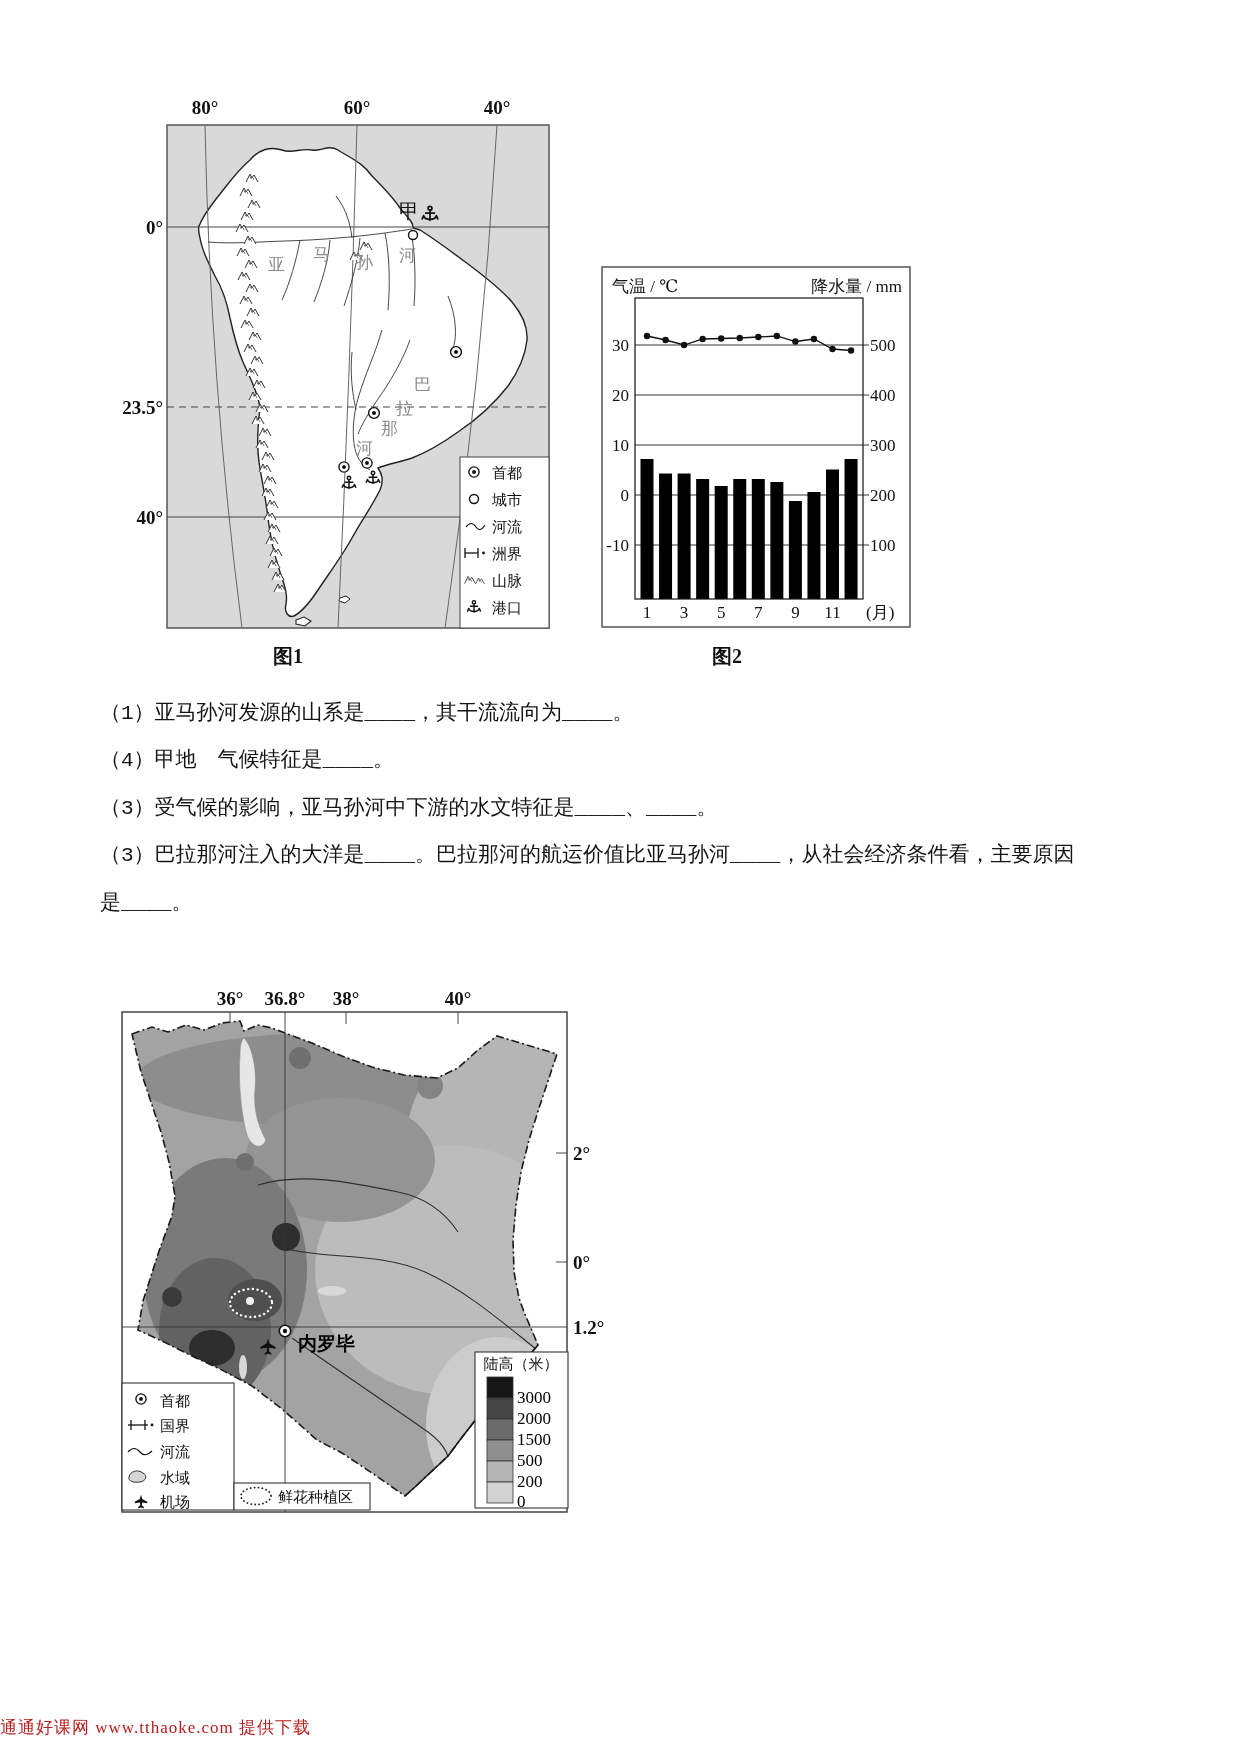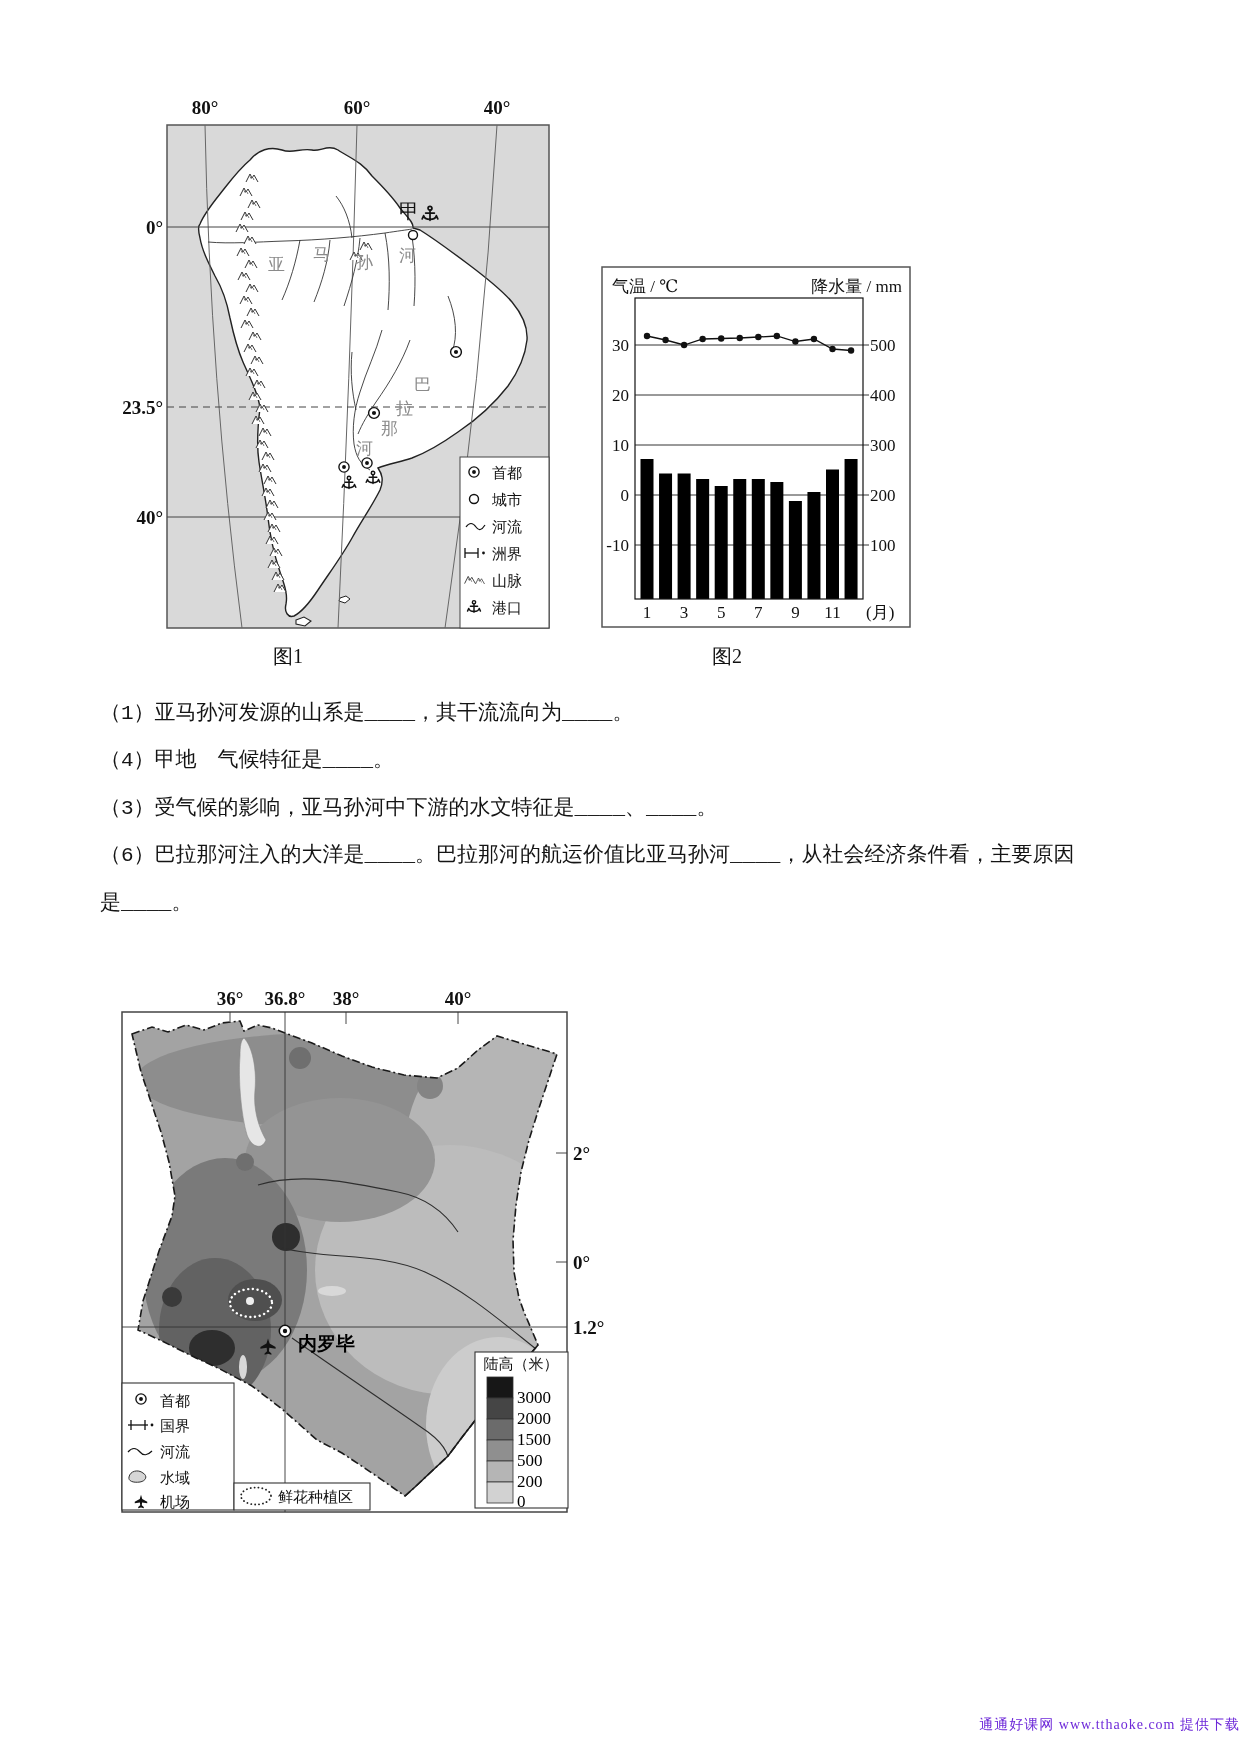--- a/index.html
+++ b/index.html
@@ -2,22 +2,22 @@
 <html><head>
 <meta charset="utf-8">
 <style>
   html,body{margin:0;padding:0;background:#fff;}
   #page{
     position:relative;width:1240px;height:1754px;background:#ffffff;
     font-family:"Liberation Serif","DejaVu Serif",serif;color:#111;overflow:hidden;
   }
   .abs{position:absolute;}
   .qline{font-size:21px;line-height:30px;white-space:nowrap;color:#141414;font-family:Liberation Mono, monospace;}
-  .caption{font-size:20px;text-align:center;width:110px;color:#111;}
-  .footer{width:100%;text-align:right;font-size:14px;color:#6d28d9;letter-spacing:1px;}
+  .caption{font-size:20px;text-align:center;width:110px;color:#111;font-weight:bold;}
+  .footer{width:100%;text-align:left;font-size:17px;color:#b91c1c;letter-spacing:1px;}
   svg text{font-family:"Liberation Serif","DejaVu Serif",serif;}
   .geo-label{font-size:19px;font-weight:600;fill:#111;}
   .leg-label{font-size:15px;fill:#111;}
   .riv-char{font-size:17px;fill:#8a8a8a;}
   .axis-label{font-size:17px;fill:#111;}
 </style>
 </head>
 <body>
 
 <div id="page">
@@ -235,21 +235,21 @@
     <rect x="635" y="298" width="228" height="301" fill="none" stroke="#111" stroke-width="1.2"></rect>
     <text class="axis-label" x="866" y="618">(月)</text>
   </svg>
 
   <div class="abs caption" style="left:233px;top:643px">图1</div>
   <div class="abs caption" style="left:672px;top:643px">图2</div>
 
   <div class="abs qline" style="left:100px;top:699px">（1）亚马孙河发源的山系是____，其干流流向为____。</div>
   <div class="abs qline" style="left:100px;top:746px">（4）甲地　气候特征是____。</div>
   <div class="abs qline" style="left:100px;top:794px">（3）受气候的影响，亚马孙河中下游的水文特征是____、____。</div>
-  <div class="abs qline" style="left:100px;top:841px">（6）巴拉那河注入的大洋是____。巴拉那河的航运价值比亚马孙河____，从社会经济条件看，主要原因</div>
+  <div class="abs qline" style="left:100px;top:841px">（3）巴拉那河注入的大洋是____。巴拉那河的航运价值比亚马孙河____，从社会经济条件看，主要原因</div>
   <div class="abs qline" style="left:100px;top:889px">是____。</div>
 
   <svg class="abs" style="left:105px;top:985px" width="505" height="540" viewBox="105 985 505 540">
     <defs>
       <clipPath id="kenyaClip">
           <path d="M132,1034 L152,1027 L168,1032 L186,1025 L204,1030 L222,1023 L240,1021
         L244,1031 L258,1025 L272,1028 L285,1033 L312,1043 L342,1056 L372,1067 L404,1075 L437,1078
         L458,1068 L478,1050 L497,1036 L517,1042 L537,1048 L557,1054
         L549,1078 L539,1108 L529,1140 L521,1172 L516,1205 L513,1240 L514,1272 L519,1298 L524,1312 L538,1345
         L527,1358 L516,1369 L507,1386 L492,1402 L477,1418 L463,1436 L448,1456 L432,1471 L415,1487 L405,1496

